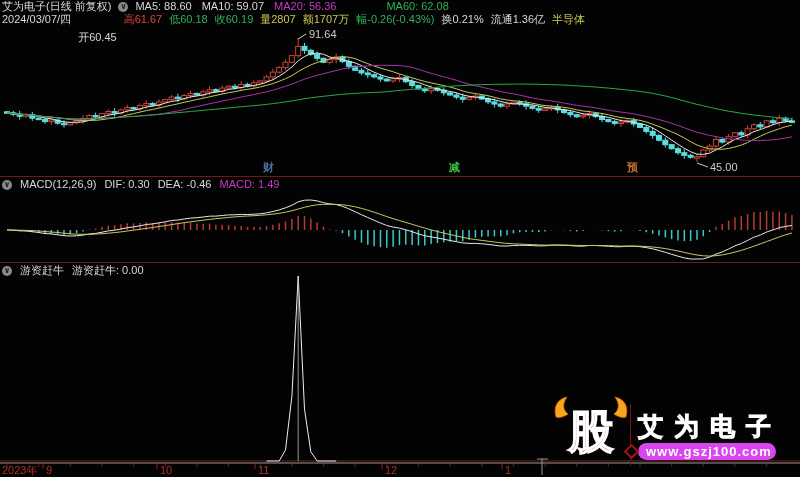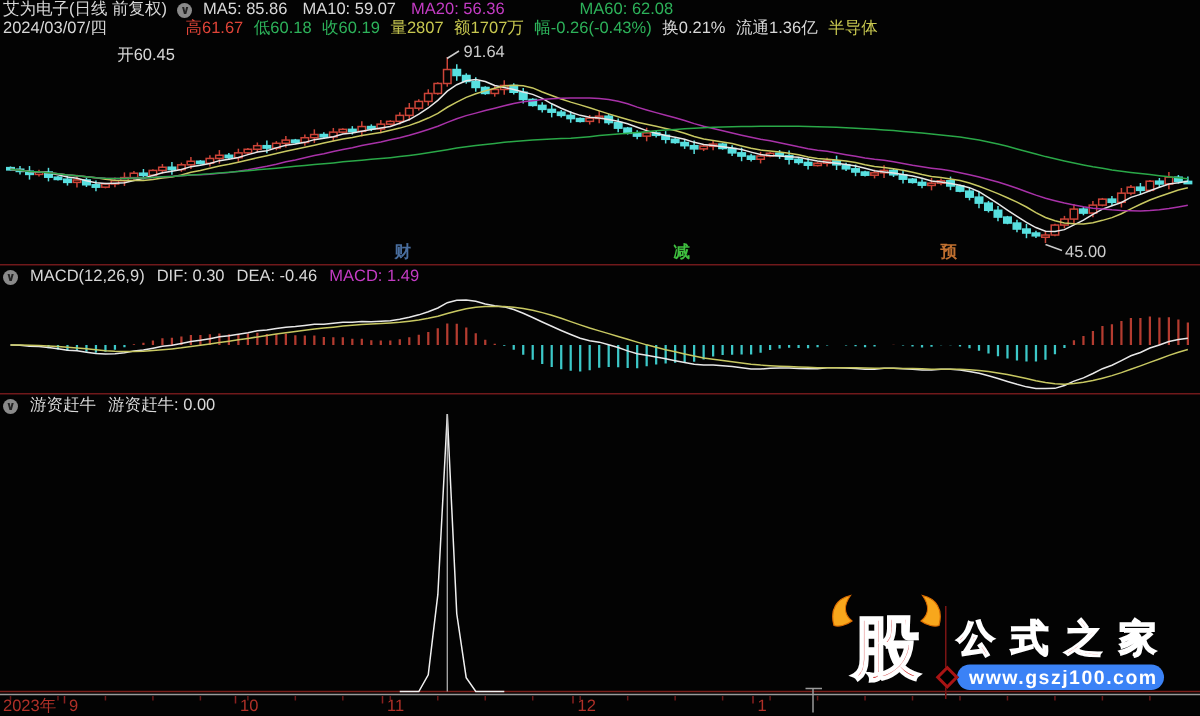--- a/index.html
+++ b/index.html
@@ -28,33 +28,33 @@
   .gu-horns{position:absolute;top:-2px;left:0;}
   .gu-char{position:absolute;top:6px;left:0;width:78px;text-align:center;font-size:45px;font-weight:bold;
            color:#c81616;-webkit-text-stroke:1.5px #ffffff;line-height:56px;
            font-family:"Liberation Serif","DejaVu Serif",serif;}
   .logo-divider{position:relative;width:1px;background:#7a1414;margin:6px 7px 2px 6px;}
   .logo-diamond{position:absolute;left:-4px;top:42px;width:7px;height:7px;border:2px solid #a81414;background:#000;transform:rotate(45deg);}
   .logo-right{display:flex;flex-direction:column;justify-content:flex-start;padding-top:16px;}
   .logo-name{font-size:25px;font-weight:bold;color:#d81414;-webkit-text-stroke:1px #fff;
              letter-spacing:11px;line-height:26px;white-space:nowrap;
              font-family:"Liberation Serif","DejaVu Serif",serif;}
-  .logo-url{margin-top:3px;background:#3b82f6;color:#fff;border-radius:9px;font-size:13px;font-weight:bold;
+  .logo-url{margin-top:3px;background:#d946ef;color:#fff;border-radius:9px;font-size:13px;font-weight:bold;
             text-align:center;padding:1px 8px;line-height:15px;letter-spacing:1px;width:122px;}
 </style>
 </head>
 <body>
 
 <div class="screen">
 
   <div class="hline" id="title-row">
     <span>艾为电子(日线 前复权)</span>
     <span class="circle-icon">∨</span>
     <span id="ma-row" style="display:flex;gap:10px;">
-        <span style="color: rgb(216, 216, 216);">MA5: 85.86</span>
+        <span style="color: rgb(216, 216, 216);">MA5: 88.60</span>
         <span style="color: rgb(216, 216, 216);">MA10: 59.07</span>
         <span style="color: rgb(196, 60, 196);">MA20: 56.36</span>
         <span style="color: rgb(45, 178, 90); margin-left: 40px;">MA60: 62.08</span>
       </span>
   </div>
 
   <div class="hline" id="info-row">
       <span style="color: rgb(216, 216, 216);">2024/03/07/四</span>
       <span style="color: rgb(216, 216, 216); margin-top: 35px;">开60.45</span>
       <span style="color: rgb(224, 68, 56);">高61.67</span>
@@ -544,18 +544,18 @@
       <svg class="gu-horns" width="78" height="22">
         <path d="M4,21 C1,10 6,3 15,1 C10,8 11,14 16,18 C12,21 7,22 4,21 Z" fill="#f8a71c" stroke="#d86a00" stroke-width="0.8"></path>
         <path d="M4,21 C1,10 6,3 15,1 C10,8 11,14 16,18 C12,21 7,22 4,21 Z" fill="#f8a71c" stroke="#d86a00" stroke-width="0.8" transform="translate(78 0) scale(-1 1)"></path>
       </svg>
       <div class="gu-char">股</div>
     </div>
     <div class="logo-divider">
       <span class="logo-diamond"></span>
     </div>
     <div class="logo-right">
-      <div class="logo-name">公式之家</div>
+      <div class="logo-name">艾为电子</div>
       <div class="logo-url">www.gszj100.com</div>
     </div>
   </div>
 
 </div>
 
 </body></html>

